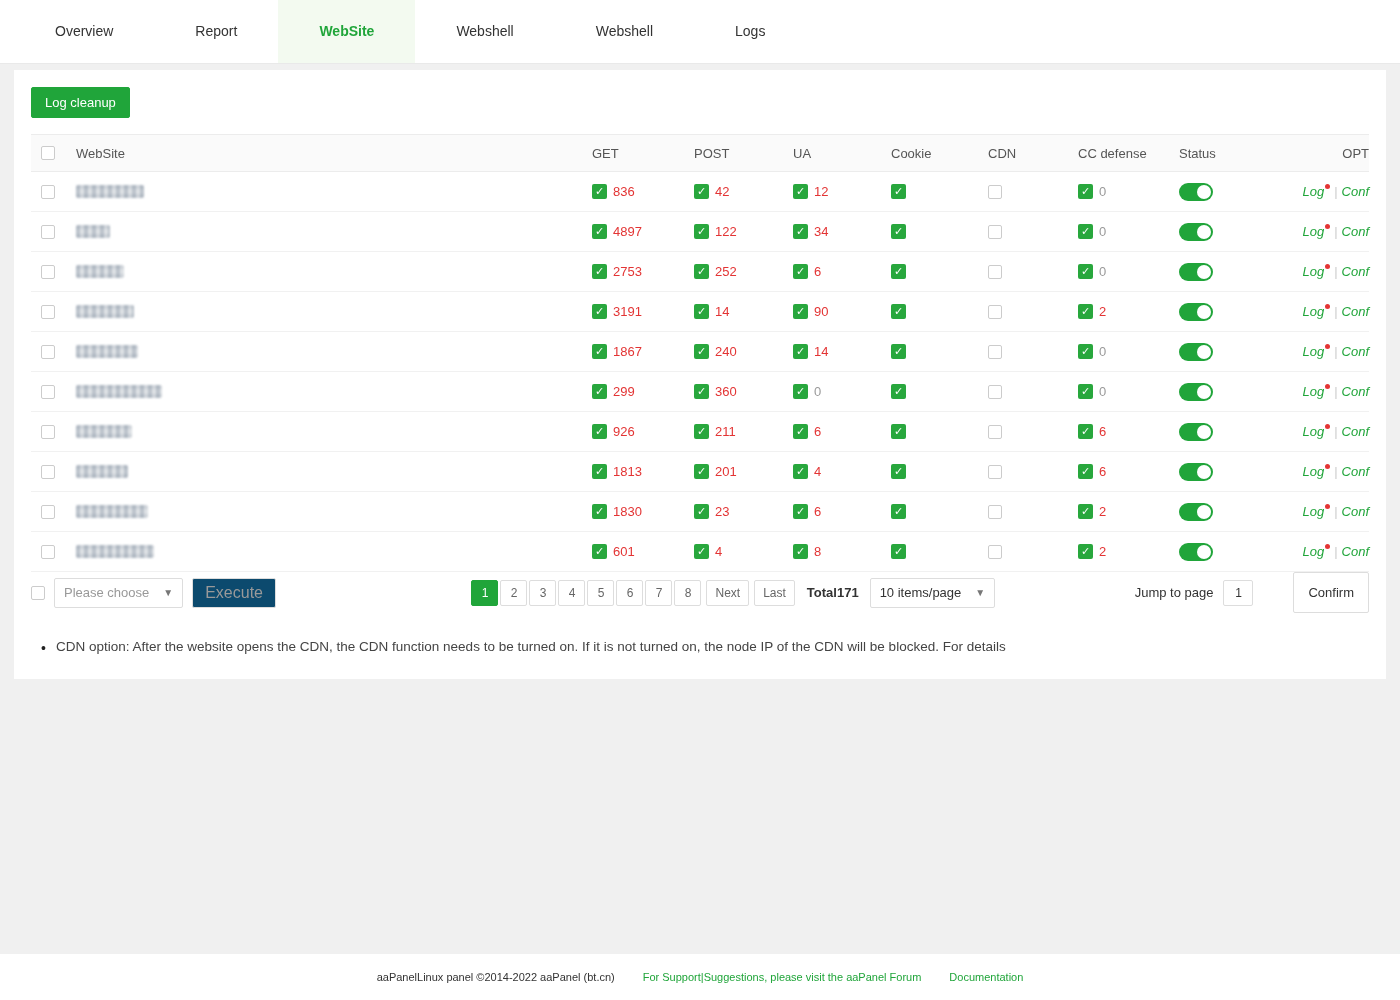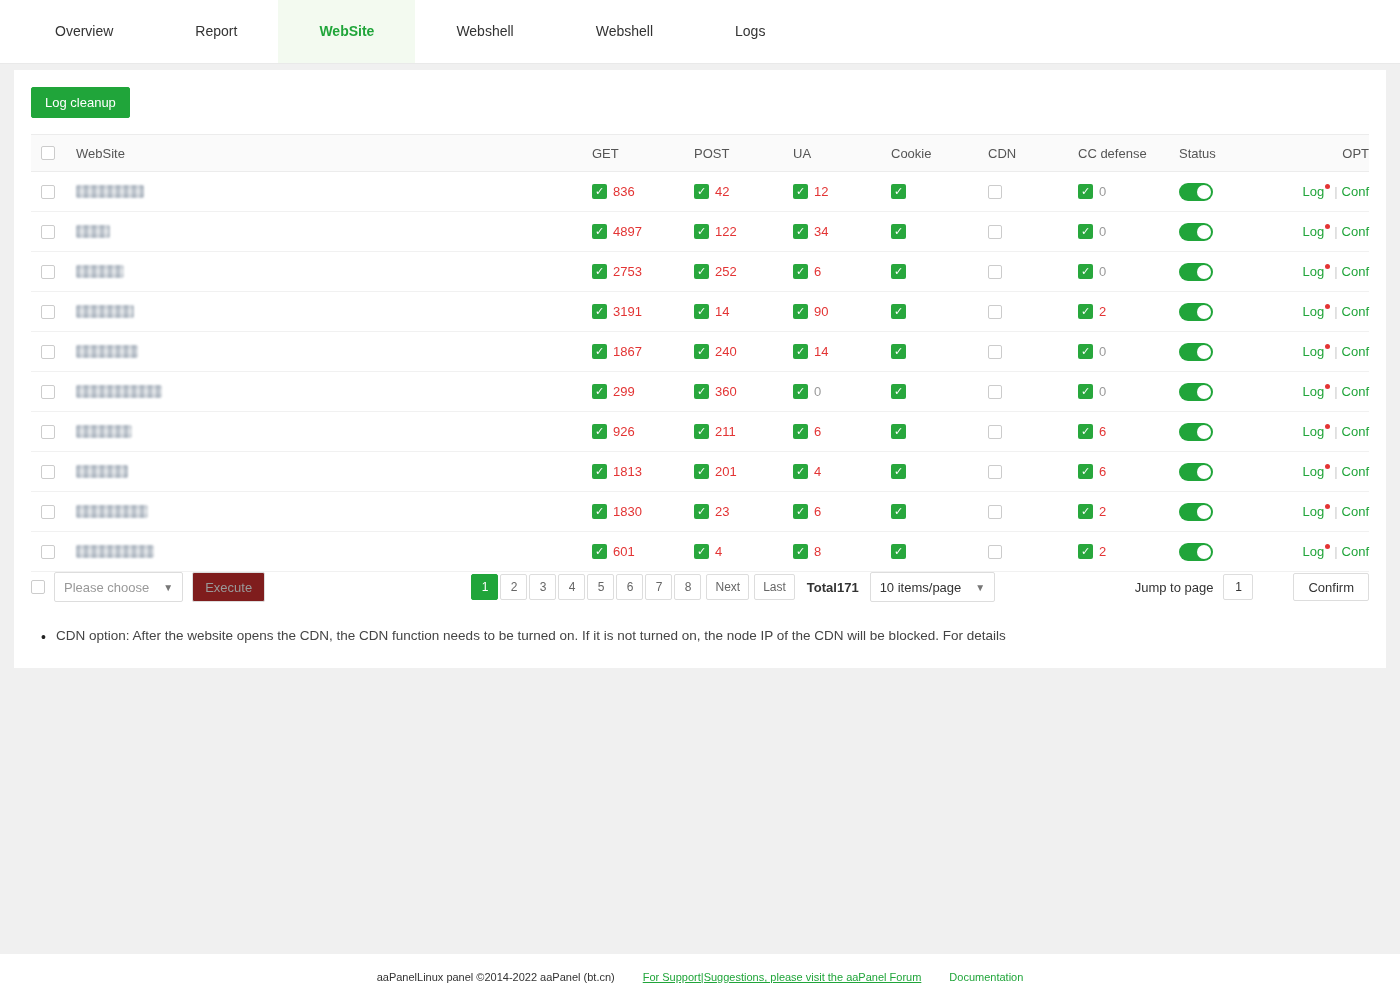--- a/index.html
+++ b/index.html
@@ -36,51 +36,51 @@
   .cb{display:inline-block;width:14px;height:14px;border:1px solid #ccc;border-radius:2px;background:#fff;cursor:pointer;}
   .check{display:inline-flex;align-items:center;justify-content:center;width:15px;height:15px;background:#28a73d;border-radius:2px;color:#fff;font-size:11px;font-weight:bold;cursor:pointer;line-height:1;}
   .cnt{margin-left:6px;color:#e33434;}
   .cnt.zero{color:#9a9a9a;}
   .site-blur{display:inline-block;height:13px;border-radius:2px;filter:blur(1.2px);
     background:
       repeating-linear-gradient(90deg, rgba(150,162,175,.55) 0 4px, rgba(205,210,216,.45) 4px 8px),
       repeating-linear-gradient(0deg, rgba(160,170,182,.5) 0 4px, rgba(215,220,226,.5) 4px 9px);}
   .toggle{display:inline-block;width:34px;height:18px;border-radius:9px;background:#20a53a;position:relative;cursor:pointer;}
   .toggle::after{content:"";position:absolute;top:2px;right:2px;width:14px;height:14px;border-radius:50%;background:#fff;}
-  .link{color:#20a53a;cursor:pointer;text-decoration:none;}
+  .link{color:#20a53a;cursor:pointer;text-decoration:none;font-style:italic;}
   .sep{color:#ccc;margin:0 4px;}
   .red-dot{display:inline-block;width:5px;height:5px;border-radius:50%;background:#e33434;vertical-align:7px;margin-left:1px;}
 
   
   .pagerow{display:flex;align-items:center;margin-top:0;}
   .pg-left{display:flex;align-items:center;gap:9px;width:300px;}
   .pg-center{flex:1;display:flex;align-items:center;justify-content:center;gap:3px;}
   .pg-right{display:flex;align-items:center;gap:10px;}
   .select{height:30px;border:1px solid #ddd;border-radius:2px;background:#fff;display:inline-flex;align-items:center;gap:14px;padding:0 9px;cursor:pointer;}
   .select .ph{color:#999;}
   .select .val{color:#333;}
   .select .chev{color:#777;font-size:10px;}
-  .btn-plain{height:30px;border:1px solid #ddd;border-radius:2px;background:#7f1d1d;color:#999;padding:0 12px;font-size:13px;cursor:pointer;font-family:inherit;}
+  .btn-plain{height:30px;border:1px solid #ddd;border-radius:2px;background:#0c4a6e;color:#999;padding:0 12px;font-size:16px;cursor:pointer;font-family:inherit;}
   .page-btn{min-width:27px;height:26px;padding:0 8px;border:1px solid #ddd;border-radius:2px;background:#fff;color:#666;display:inline-flex;align-items:center;justify-content:center;font-size:12px;cursor:pointer;margin:0 1px;}
   .page-btn.active{background:#20a53a;border-color:#20a53a;color:#fff;}
   .total{font-weight:bold;color:#333;margin:0 8px;}
   .jump-label{color:#333;}
   .jump-input{width:30px;height:26px;border:1px solid #ddd;border-radius:2px;text-align:center;font-size:12px;color:#333;font-family:inherit;}
-  .btn-confirm{height:28px;border:1px solid #ddd;border-radius:2px;background:#fff;color:#333;padding:0 14px;font-size:13px;cursor:pointer;margin-left:30px;font-family:inherit;}
+  .btn-confirm{height:41px;border:1px solid #ddd;border-radius:2px;background:#fff;color:#333;padding:0 14px;font-size:13px;cursor:pointer;margin-left:30px;font-family:inherit;}
 
   
   .note{display:flex;gap:10px;margin-top:26px;color:#444;font-size:13.5px;padding-left:10px;}
   .bullet{color:#222;font-size:14px;line-height:1.3;}
 
   
   .spacer{flex:1;}
   .footer{background:#fff;height:46px;display:flex;align-items:center;justify-content:center;gap:28px;font-size:11px;}
   .footer .copy{color:#333;}
   .footer a{color:#20a53a;text-decoration:none;cursor:pointer;}
-  .footer .support{text-decoration:underline;}
+  .footer .support{}
 </style>
 </head>
 <body>
 
 <div class="page">
 
   <header class="tabbar">
       <div class="tab">Overview</div>
       <div class="tab">Report</div>
       <div class="tab active">WebSite</div>

